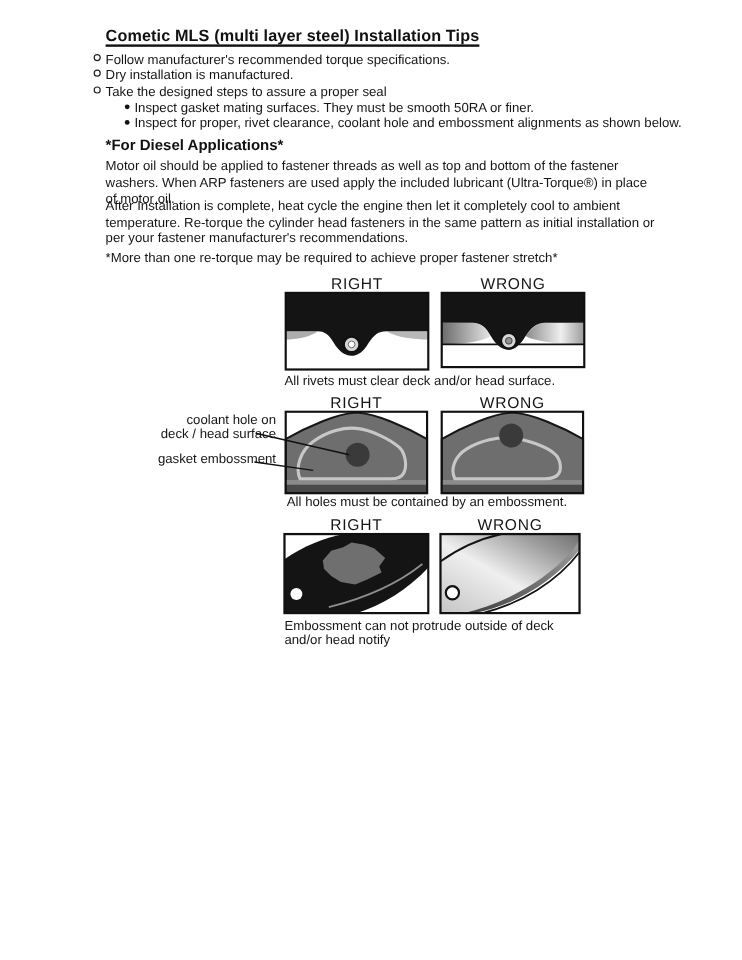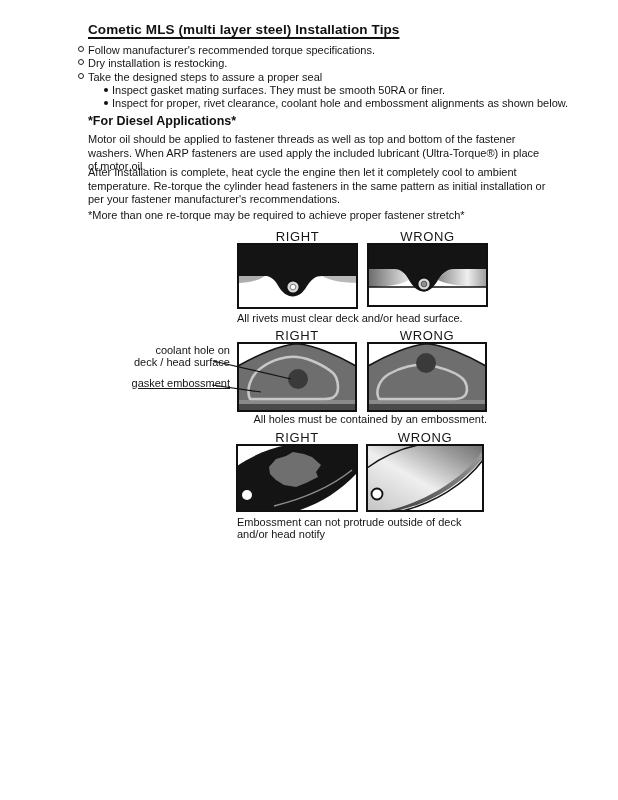--- a/index.html
+++ b/index.html
@@ -27,45 +27,45 @@
   .figwrap{width:252px;}
   .f1{left:237px;top:229px;}
   .f2{left:237px;top:328px;}
   .f3{left:236px;top:430px;}
   .col{position:absolute;top:0;}
   .c1{left:0;}
   .c2{left:130px;}
   .figlabel{text-align:center;font-size:13px;letter-spacing:.6px;color:#161616;height:14px;}
   .figcap{position:absolute;font-size:11px;line-height:11.8px;color:#151515;white-space:pre-line;}
   .cap1{top:84px;left:0;}
-  .cap2{top:86px;left:2px;width:248px;text-align:right;}
+  .cap2{top:86px;left:2px;width:248px;text-align:left;}
   .cap3{top:87px;left:1px;}
 
   .calloutL{position:absolute;width:130px;text-align:right;font-size:11px;line-height:11.5px;color:#151515;}
   .co1{left:100px;top:345px;}
-  .co2{left:100px;top:378px;text-decoration:underline;}
+  .co2{left:100px;top:378px;}
 
   .warranty{left:103px;top:573px;width:437px;color:#2a2a2a;}
   .warranty .whead{font-size:6px;font-weight:bold;margin-bottom:5px;color:#222;}
   .warranty .wpara{font-size:5.5px;line-height:6.4px;margin-bottom:5.5px;white-space:pre-line;}
 
   .cg{left:388px;top:757px;font-size:13px;color:#1a1a1a;letter-spacing:.3px;}
 
   svg{display:block;}
 </style>
 </head>
 <body>
 
 <div class="page">
 
   <div class="abs title">Cometic MLS (multi layer steel) Installation Tips</div>
 
   <div class="abs bullets">
     <div class="brow"><span class="bm"></span><span>Follow manufacturer's recommended torque specifications.</span></div>
-    <div class="brow"><span class="bm"></span><span>Dry installation is restocking.</span></div>
+    <div class="brow"><span class="bm"></span><span>Dry installation is manufactured.</span></div>
     <div class="brow"><span class="bm"></span><span>Take the designed steps to assure a proper seal</span></div>
     <div class="brow sub"><span class="sm"></span><span>Inspect gasket mating surfaces.  They must be smooth 50RA or finer.</span></div>
     <div class="brow sub"><span class="sm"></span><span>Inspect for proper, rivet clearance, coolant hole and embossment alignments as shown below.</span></div>
   </div>
 
   <div class="abs h2">*For Diesel Applications*</div>
   <div class="abs para p1">Motor oil should be applied to fastener threads as well as top and bottom of the fastener washers. When ARP fasteners are used apply the included lubricant (Ultra-Torque®) in place of motor oil.</div>
   <div class="abs para p2">After Installation is complete, heat cycle the engine then let it completely cool to ambient temperature. Re-torque the cylinder head fasteners in the same pattern as initial installation or per your fastener manufacturer's recommendations.</div>
   <div class="abs para p3">*More than one re-torque may be required to achieve proper fastener stretch*</div>
 

